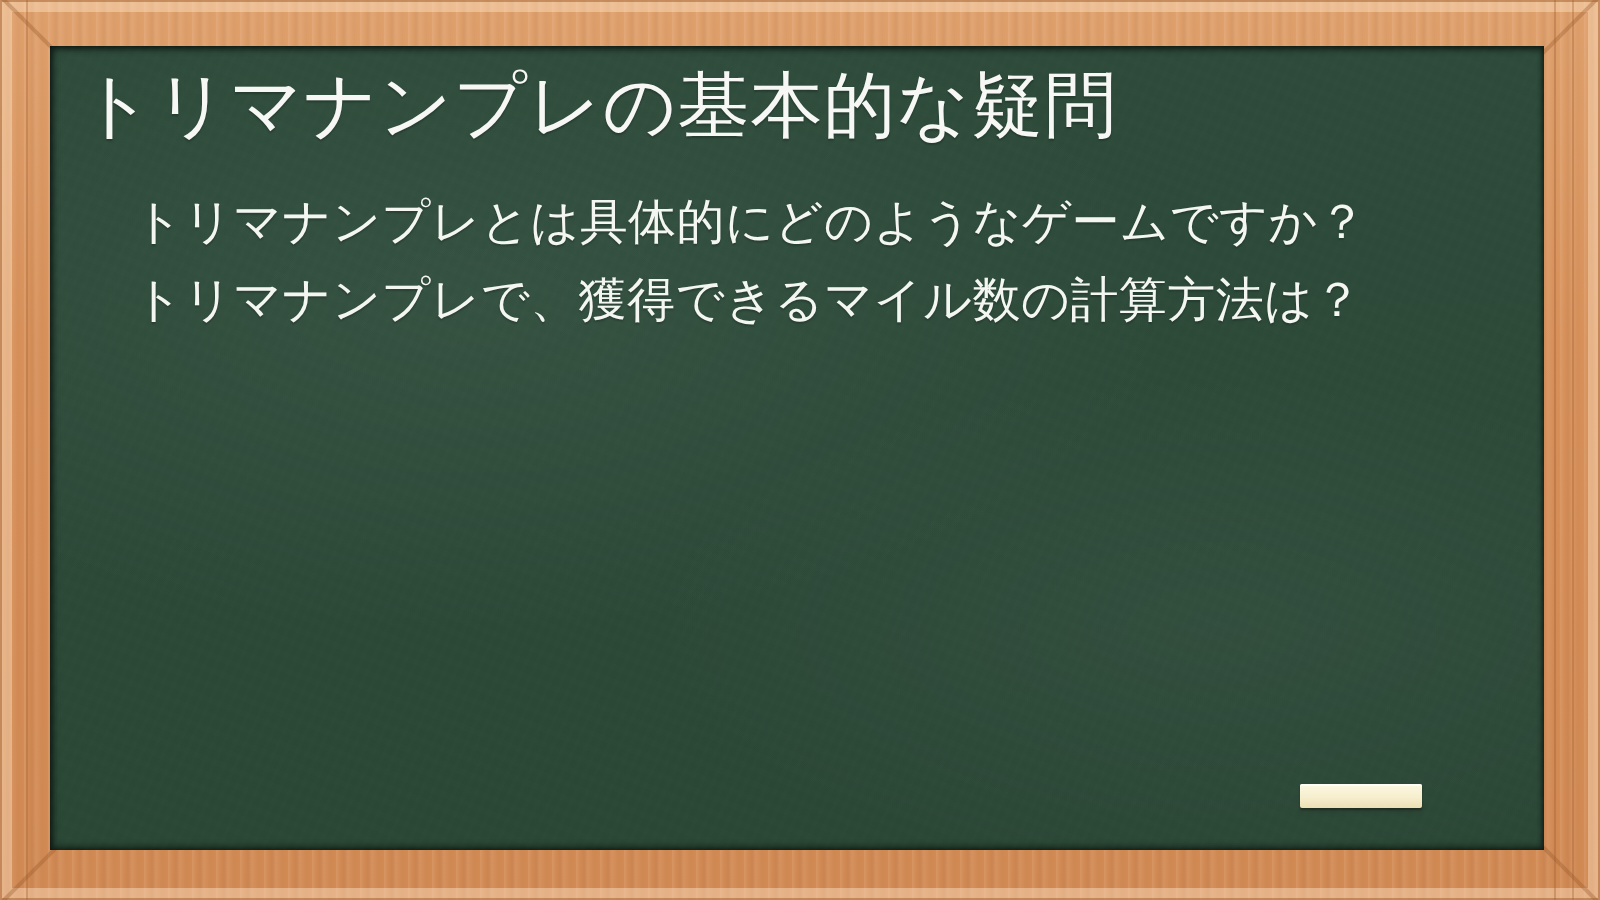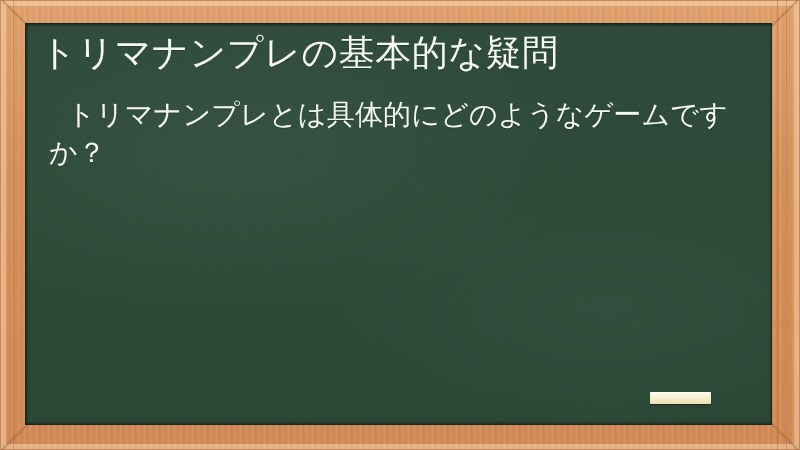--- a/index.html
+++ b/index.html
@@ -124,21 +124,21 @@
   }
 
   .qlist {
     position: absolute;
     left: 24px;
     right: 28px;
     top: 73px;
   }
   .qitem {
     color: #f4f6f2;
-    font-size: 28px;
+    font-size: 24px;
     line-height: 1.34;
     letter-spacing: 0.2px;
     text-indent: 18px;
     margin-bottom: 7px;
     text-shadow: 0 1px 1px rgba(0,0,0,0.20);
   }
 
   
   .chalk {
     position: absolute;
@@ -181,20 +181,21 @@
 
   <div class="board">
     <div class="board-noise"></div>
 
     <div class="board-content">
 
       <div class="title">トリマナンプレの基本的な疑問</div>
 
       <div class="qlist">
         <div class="qitem">トリマナンプレとは具体的にどのようなゲームですか？</div>
+        <div class="qitem">トリマナンプレで、獲得できるマイル数の計算方法は？</div>
       </div>
 
     </div>
   </div>
 
   <div class="chalk-shadow"></div>
   <div class="chalk"></div>
 
 </div>
 

